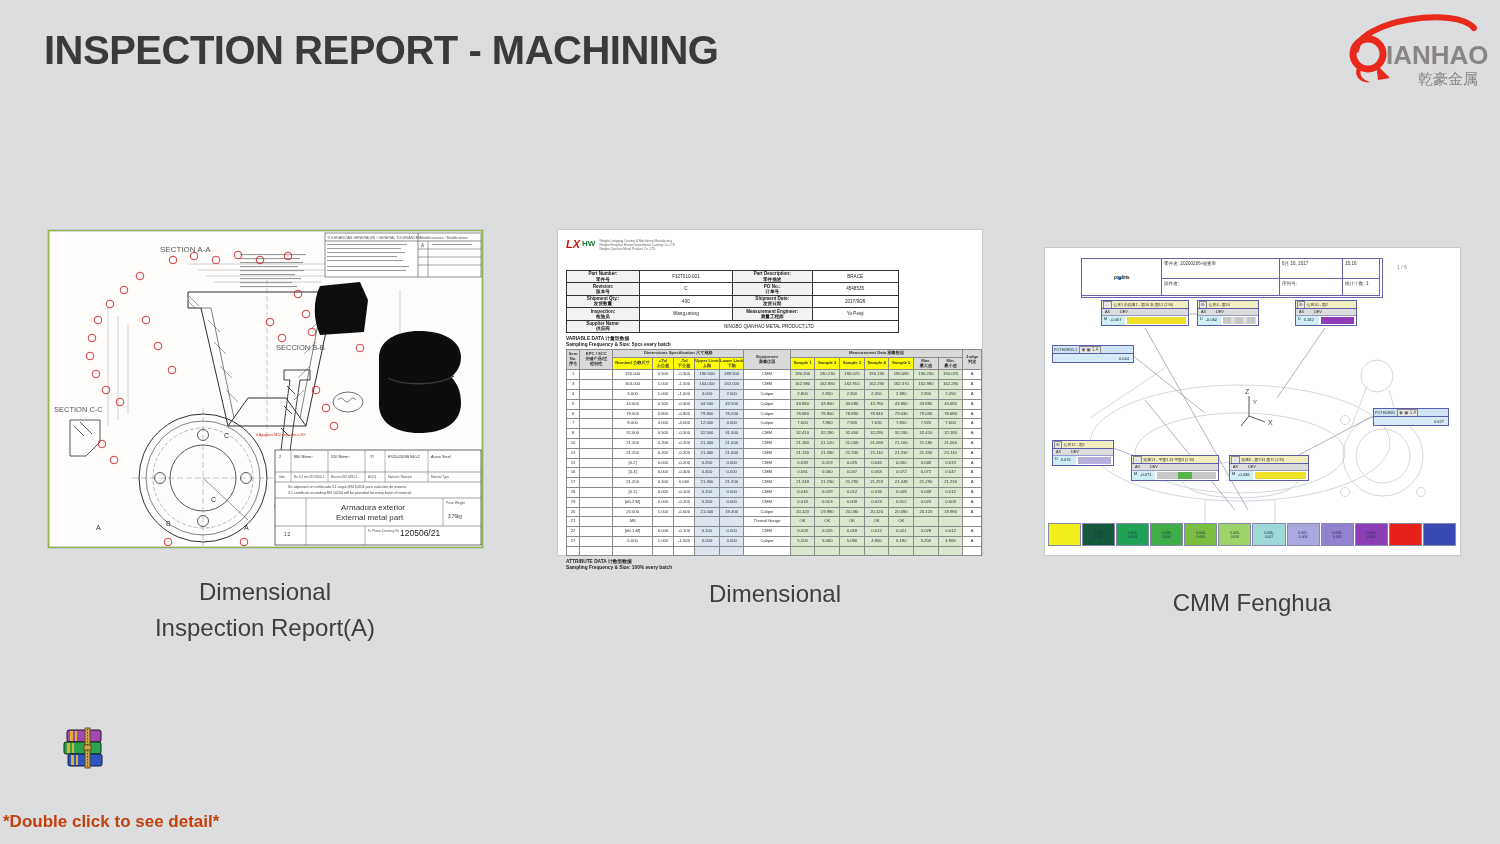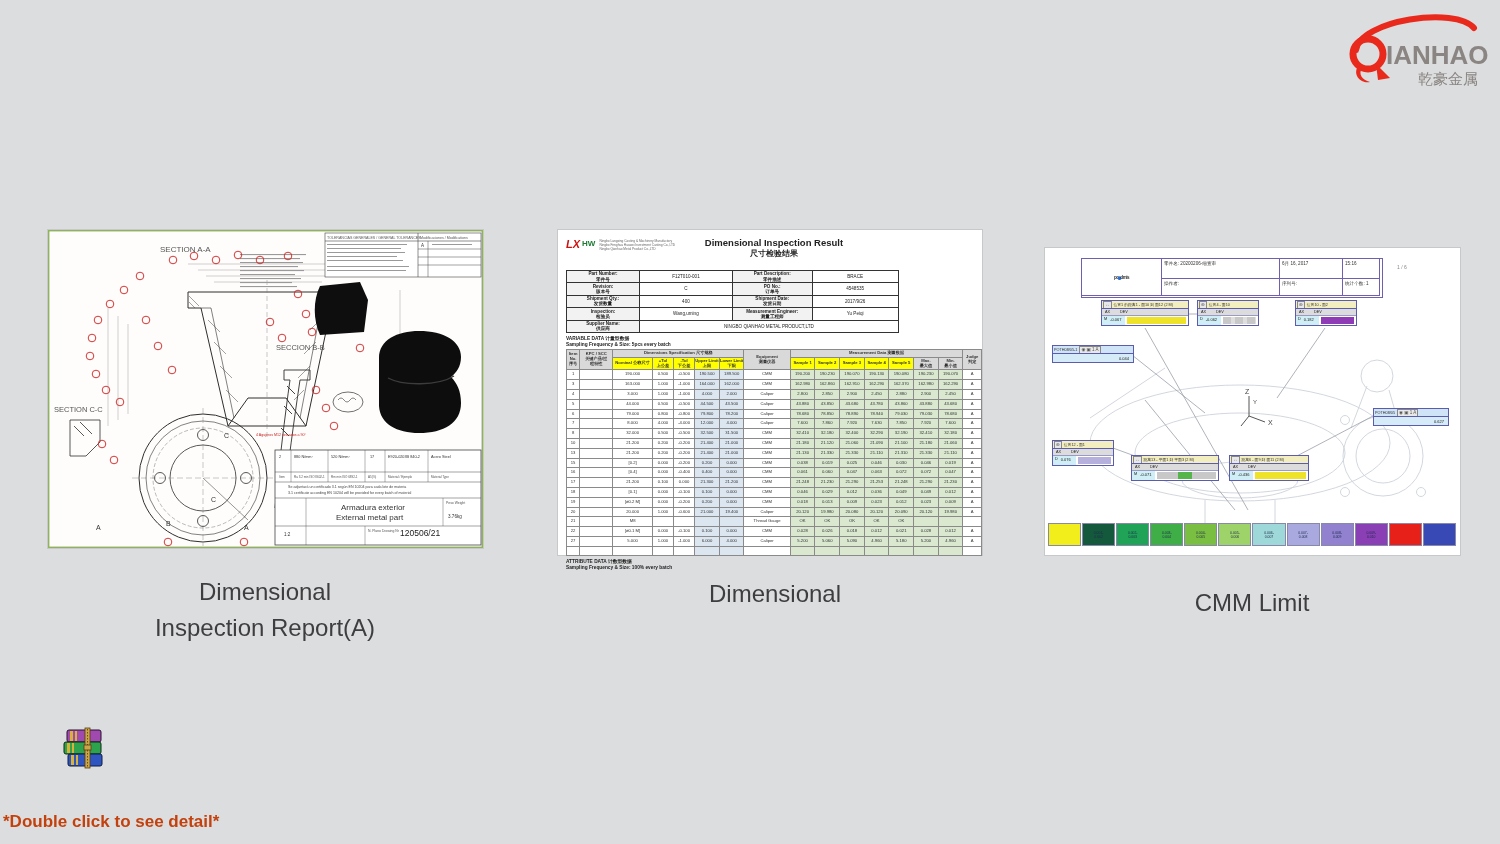--- a/index.html
+++ b/index.html
@@ -83,20 +83,21 @@
   .cmm-scale { position:absolute; left:3px; right:3px; bottom:9px; height:23px; display:flex; z-index:2; }
   .cmm-scale .seg { flex:1; margin-right:1px; font-size:3.4px; line-height:4px; color:#1d2a4a;
     display:flex; align-items:center; justify-content:center; text-align:center; white-space:pre-line;
     border:0.5px solid #8888aa; }
 </style>
 </head>
 <body>
 
 <div class="slide">
 
+  <div class="page-title">INSPECTION REPORT - MACHINING</div>
 
   <div class="brand">
     <svg width="155" height="92" viewBox="0 0 155 92">
       <path d="M18,48 C22,18 118,4 136,26" fill="none" stroke="#e8291c" stroke-width="6" stroke-linecap="round"></path>
       <circle cx="30" cy="52" r="15" fill="none" stroke="#e8291c" stroke-width="7"></circle>
       <path d="M38,62 L52,76 L40,78 Z" fill="#e8291c"></path>
       <path d="M20,64 C14,74 24,82 32,80 C24,78 20,72 24,66 Z" fill="#e8291c"></path>
       <text x="48" y="62" font-size="26" font-weight="bold" fill="#8a8582" font-family="Liberation Sans, sans-serif">IANHAO</text>
       <text x="80" y="82" font-size="15" fill="#8a8582" font-family="Liberation Sans, sans-serif">乾豪金属</text>
     </svg>
@@ -306,24 +307,20 @@
   <div class="panel panel-b">
     <div class="docB-head">
       <div class="docB-logo">
         <span class="lx">LX</span>
         <span class="hw">HW</span>
         <div class="co-lines">
           <div>Ningbo Langxing Casting &amp; Machinery Manufactory</div>
           <div>Ningbo Fenghua Huawei Investment Casting Co.,LTD</div>
           <div>Ningbo Qianhao Metal Product Co.,LTD</div>
         </div>
-      </div>
-      <div class="docB-title">
-        <div class="t-en">Dimensional Inspection Result</div>
-        <div class="t-cn">尺寸检验结果</div>
       </div>
     </div>
 
     <table class="hdr-table">
       <colgroup>
           <col style="width:22%">
           <col style="width:28%">
           <col style="width:24%">
           <col style="width:26%">
         </colgroup>
@@ -971,21 +968,21 @@
   </div>
 
   <div class="caption caption-a">
     <div>Dimensional</div>
       <div>Inspection Report(A)</div>
   </div>
   <div class="caption caption-b">
     <div>Dimensional</div>
   </div>
   <div class="caption caption-c">
-    <div>CMM Limit</div>
+    <div>CMM Fenghua</div>
   </div>
 
   <div class="archive">
     <svg width="52" height="42" viewBox="0 0 52 42">
       <rect x="9" y="3" width="34" height="12" rx="2" fill="#a04ab0" stroke="#2a1030" stroke-width="1"></rect>
       <rect x="12" y="4" width="3" height="10" fill="#d9b23a"></rect>
         <rect x="17" y="4" width="2" height="10" fill="#d9b23a"></rect>
       <rect x="6" y="15" width="37" height="12" rx="2" fill="#2ea34d" stroke="#0c2a14" stroke-width="1"></rect>
       <rect x="9" y="16" width="3" height="10" fill="#d9b23a"></rect>
         <rect x="14" y="16" width="2" height="10" fill="#d9b23a"></rect>

